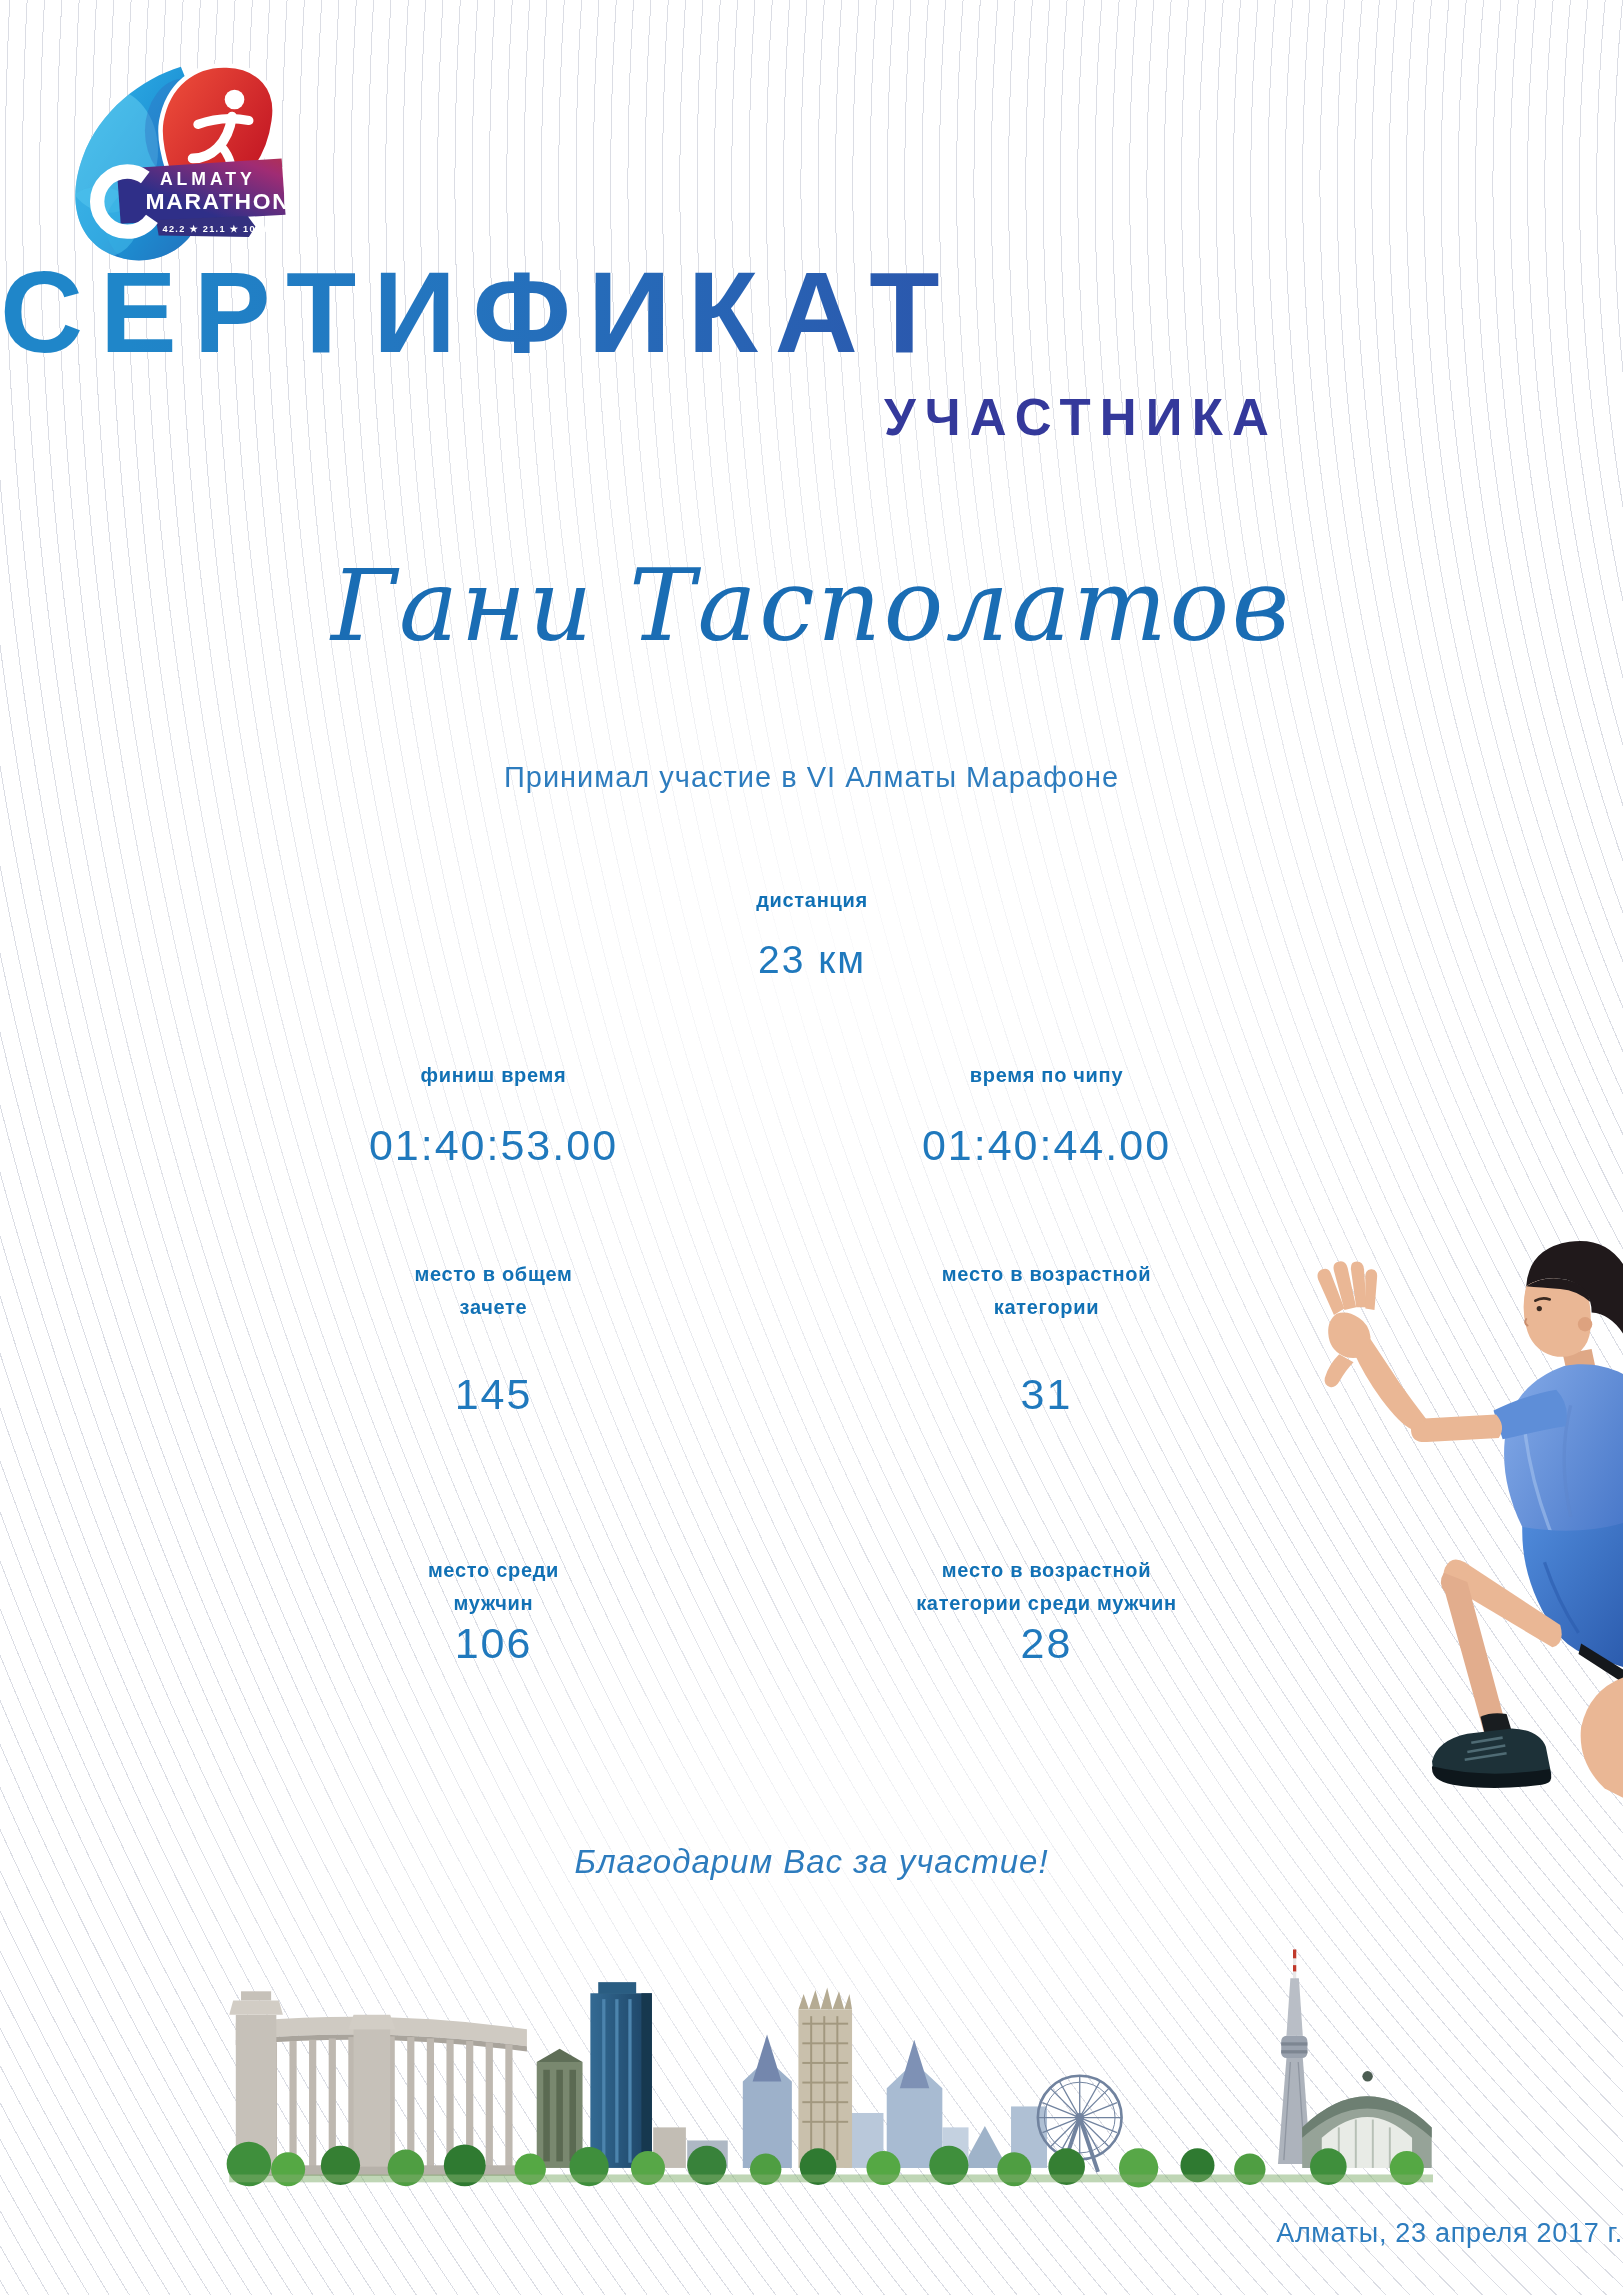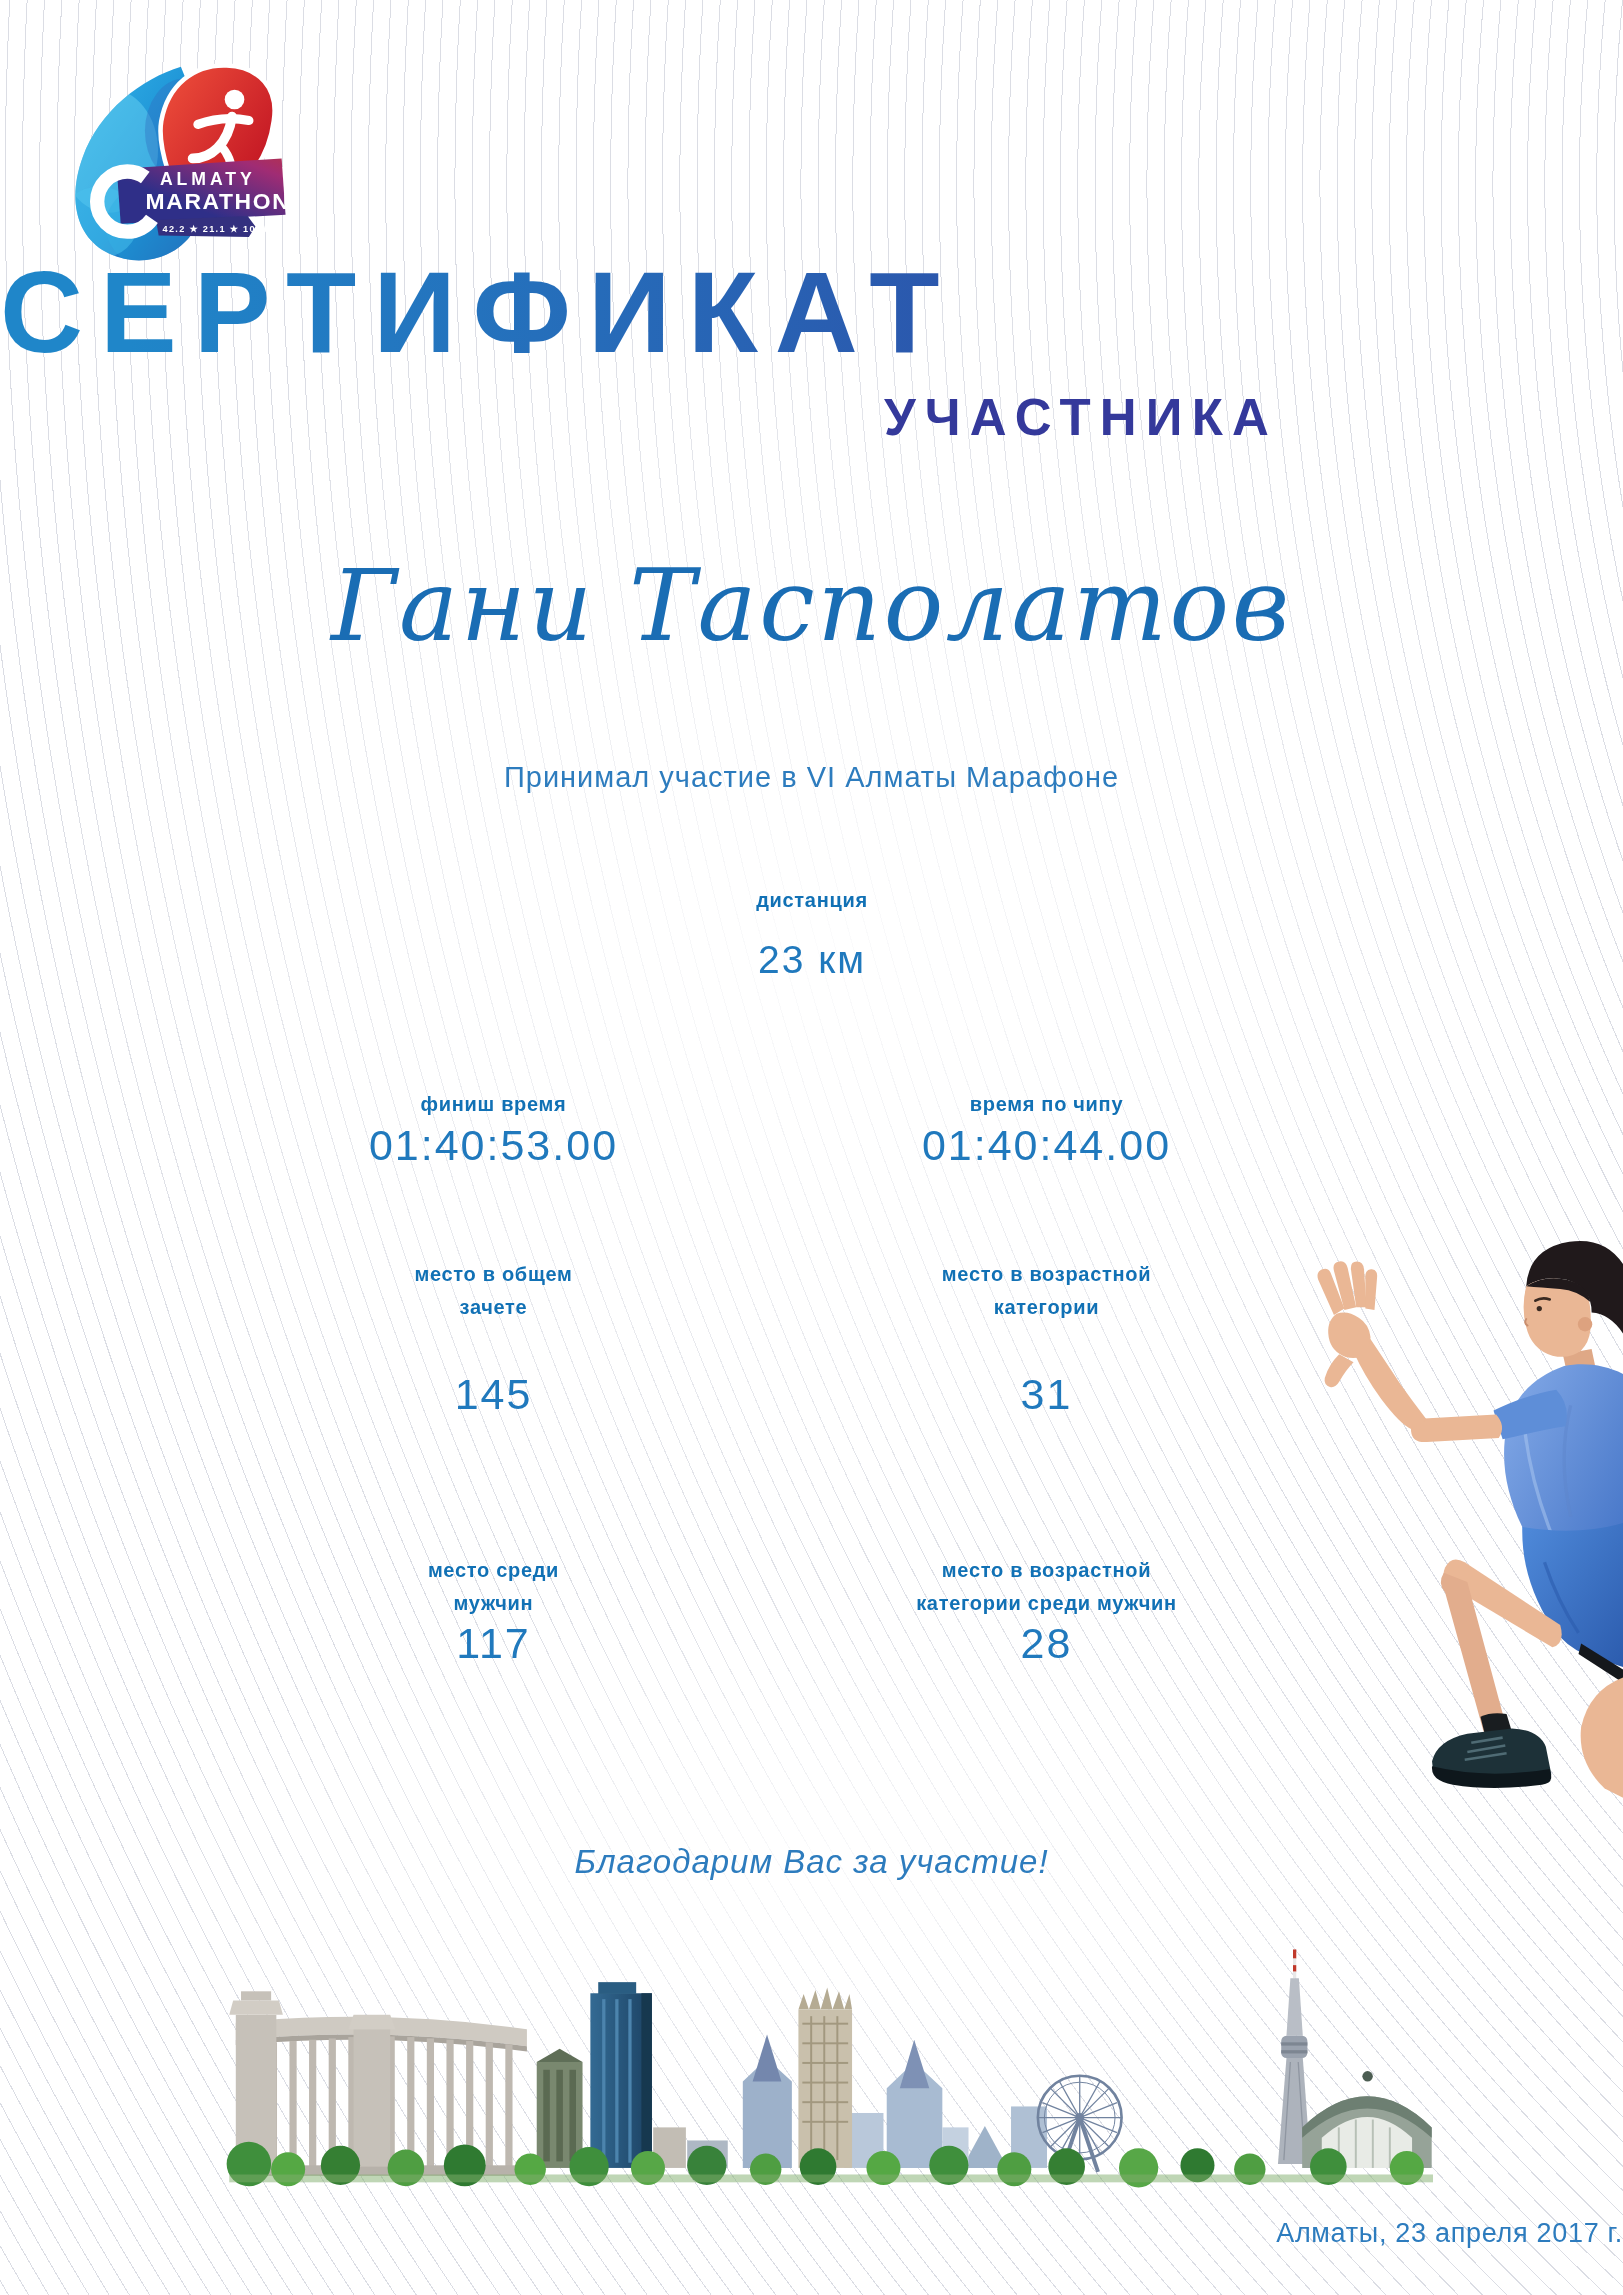--- a/index.html
+++ b/index.html
@@ -32,21 +32,21 @@
   .participation{
     left:0; width:1623px; top:761px; text-align:center;
     font-size:29px; font-weight:400; letter-spacing:1px; color:var(--body-color,#2d7cbe);
   }
   .stat-label{ font-size:20px; font-weight:700; letter-spacing:0.7px; color:var(--label-color,#1171b5); line-height:1.64;}
   .stat-value{ font-size:43px; font-weight:300; letter-spacing:2px; color:var(--value-color,#2079bd); line-height:1.2;}
   .col-c{left:485px; width:654px; text-align:center;}
   .col-l{left:199px; width:589px; text-align:center;}
   .col-r{left:752px; width:589px; text-align:center;}
   .row-dist-l{top:884px;} .row-dist-v{top:937px; font-size:39px;}
-  .row-time-l{top:1088px;text-align:center;} .row-time-v{top:1120px;}
+  .row-time-l{top:1059px;text-align:center;} .row-time-v{top:1120px;}
   .row-p1-l{top:1258px;} .row-p1-v{top:1369px;}
   .row-p2-l{top:1554px;} .row-p2-v{top:1618px;}
   .thanks{
     left:0; width:1623px; top:1843px; text-align:center;
     font-size:33px; font-weight:400; letter-spacing:1px; color:var(--body-color,#2d7cbe);font-style:italic;
   }
   .footer-date{
     left:0; width:1623px; top:2218px; text-align:right; z-index:6;
     font-size:27px; font-weight:400; letter-spacing:0.7px; color:var(--body-color,#2d7cbe);
   }
@@ -135,21 +135,21 @@
   <div class="abs col-r row-p1-l stat-label">
     <div>место в возрастной</div>
     <div>категории</div>
   </div>
   <div class="abs col-r row-p1-v stat-value">31</div>
 
   <div class="abs col-l row-p2-l stat-label">
     <div>место среди</div>
     <div>мужчин</div>
   </div>
-  <div class="abs col-l row-p2-v stat-value">117</div>
+  <div class="abs col-l row-p2-v stat-value">106</div>
   <div class="abs col-r row-p2-l stat-label">
     <div>место в возрастной</div>
     <div>категории среди мужчин</div>
   </div>
   <div class="abs col-r row-p2-v stat-value">28</div>
 
   <div class="abs thanks">Благодарим Вас за участие!</div>
 
   <svg class="abs runner" viewBox="0 0 500 920" aria-hidden="true">
     <defs>

